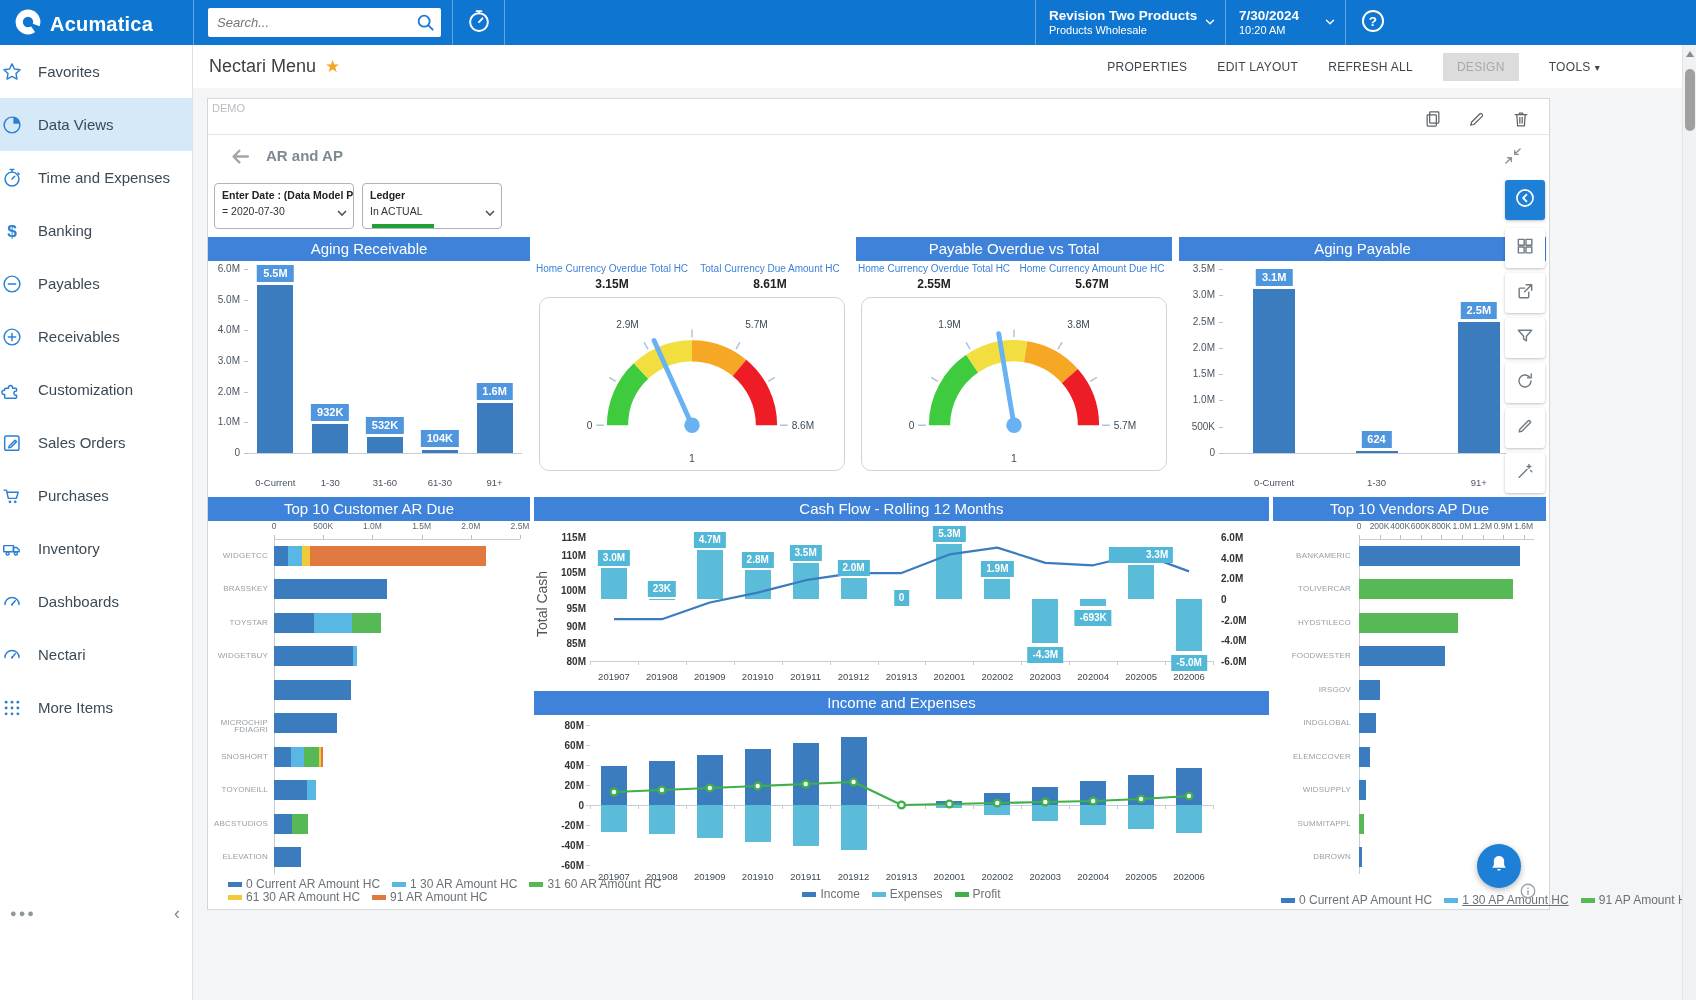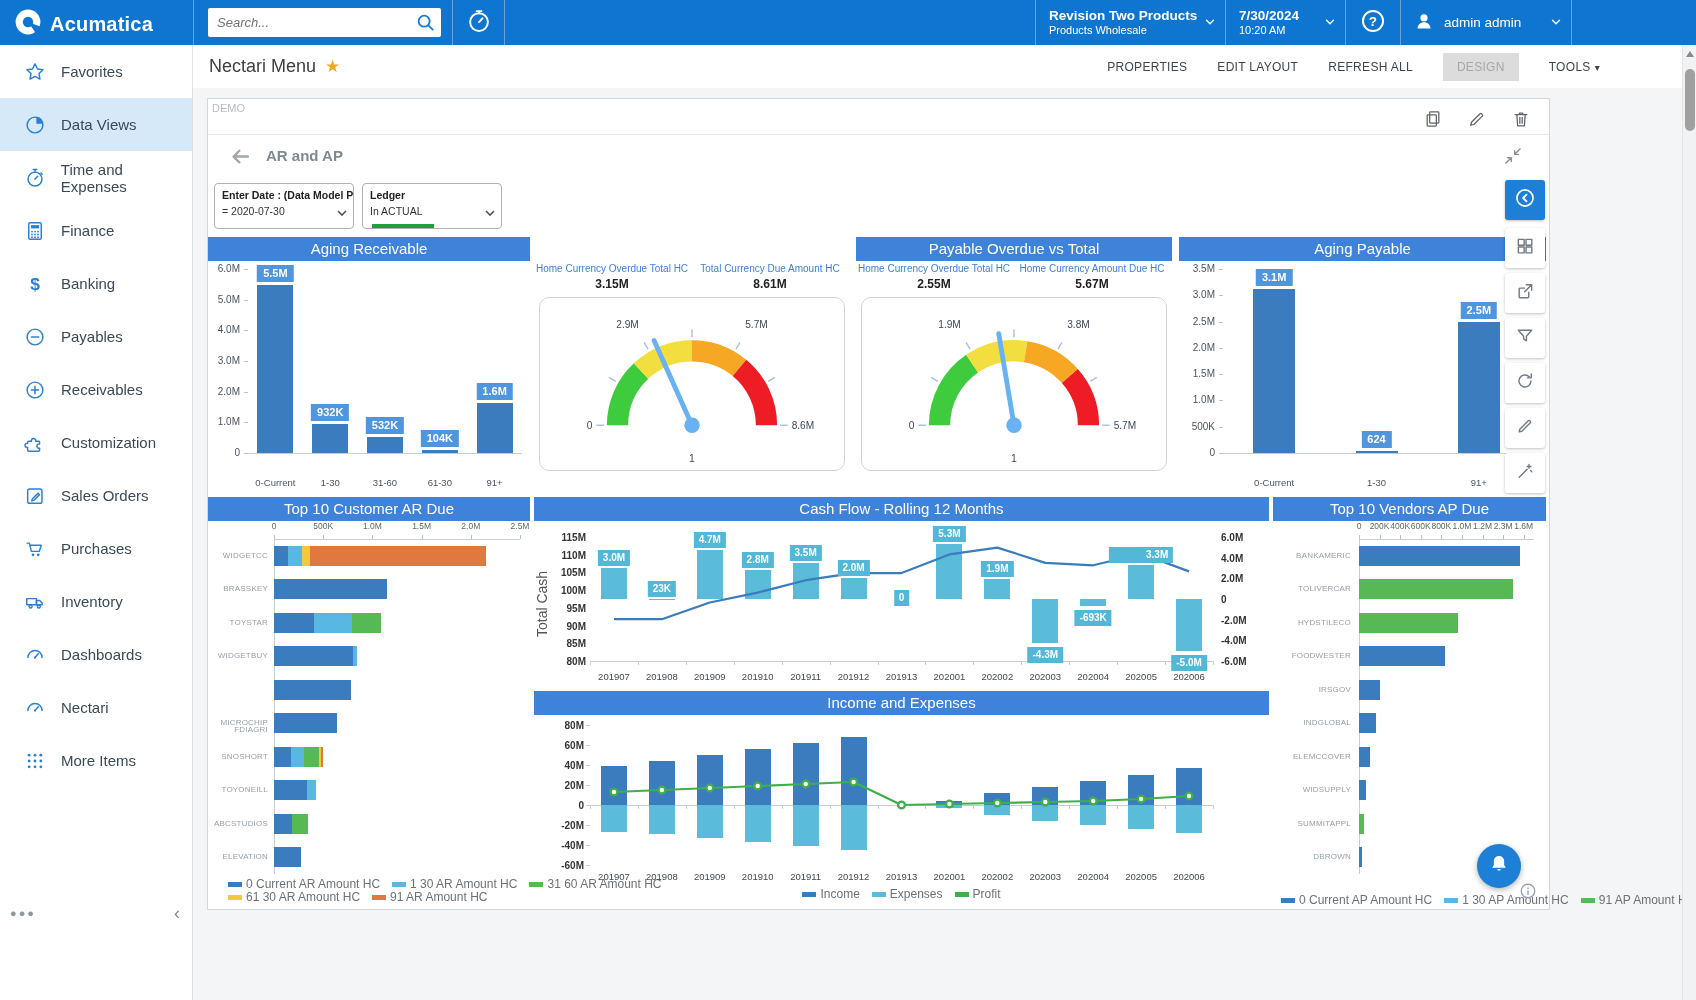--- a/index.html
+++ b/index.html
@@ -17,21 +17,21 @@
   .tb-cell{height:45px;border-left:1px solid rgba(255,255,255,.35);display:flex;align-items:center;cursor:pointer;position:relative}
   .tb-company{width:190px;padding-left:13px}
   .tb-date{width:120px;padding-left:13px}
   .tb-help{width:55px;justify-content:center}
   .tb-user{width:172px;padding-left:12px;border-right:1px solid rgba(255,255,255,.35)}
   .tb-2line .l1{font-size:13.5px;font-weight:bold;line-height:16px}
   .tb-2line .l2{font-size:11px;line-height:13px}
   .tb-chev{position:absolute;right:8px;top:15px}
   
   .sidebar{position:absolute;left:0;top:45px;width:193px;height:955px;background:#fff;border-right:1px solid #dde1e4;z-index:10}
-  .sb-item{height:53px;display:flex;align-items:center;padding-left:23px;cursor:pointer}
+  .sb-item{height:53px;display:flex;align-items:center;cursor:pointer}
   .sb-item.active{background:#d5e9f8}
   .sb-ico{width:24px;height:24px;display:flex;align-items:center;justify-content:center}
   .sb-label{margin-left:14px;font-size:15px;color:#3b4a56}
   .sb-footer{position:absolute;top:858px;left:0;width:100%;height:26px}
   .sb-dots{position:absolute;left:10px;top:4px;font-size:11px;letter-spacing:2px;color:#8e979e;cursor:pointer}
   .sb-collapse{position:absolute;right:12px;top:0;font-size:18px;color:#7f8a92;cursor:pointer}
   
   .page-head{position:absolute;left:193px;top:45px;right:14px;height:43px;background:#fff;z-index:5}
   .page-title{position:absolute;left:16px;top:0;height:43px;display:flex;align-items:center;font-size:18px;color:#3f3f3f}
   .fav-star{margin-left:9px;color:#f0a822;font-size:17px;cursor:pointer}
@@ -171,32 +171,20 @@
           </svg></span>
     </div>
     <div class="tb-cell tb-help">
       <span>
         <svg width="26" height="26" viewBox="0 0 24 24">
             <circle class="icw" cx="12" cy="12" r="9.3"></circle>
             <text x="12" y="16.4" text-anchor="middle" font-size="12.5" font-weight="bold" fill="#fff" font-family="Liberation Sans, sans-serif">?</text>
           </svg>
       </span>
     </div>
-    <div class="tb-cell tb-user">
-      <span style="margin-right:9px">
-        <svg width="22" height="22" viewBox="0 0 24 24">
-            <circle fill="#fff" cx="12" cy="8.6" r="3.9"></circle>
-            <path fill="#fff" d="M4.8 20.2c.6-4.4 3.6-6.8 7.2-6.8s6.6 2.4 7.2 6.8z"></path>
-          </svg>
-      </span>
-      <span style="font-size:13.5px">admin admin</span>
-      <span class="tb-chev"><svg width="14" height="14" viewBox="0 0 24 24">
-            <path d="M6 9l6 6 6-6" fill="none" stroke="#fff" stroke-width="2.4" stroke-linecap="round" stroke-linejoin="round"></path>
-          </svg></span>
-    </div>
   </div>
 </header>
 
 <nav class="sidebar">
   <div id="sb-list">
       <div class="sb-item">
         <span class="sb-ico">
           <svg width="22" height="22" viewBox="0 0 24 24">
             <path class="icl" d="M12 3.2l2.7 5.5 6.1.8-4.4 4.2 1 6-5.4-2.9-5.4 2.9 1-6-4.4-4.2 6.1-.8z"></path>
           </svg>
@@ -213,40 +201,20 @@
         <span class="sb-label">Data Views</span>
       </div>
       <div class="sb-item">
         <span class="sb-ico">
           <svg width="22" height="22" viewBox="0 0 24 24">
             <circle class="icl" cx="12" cy="13.2" r="7.6"></circle>
             <path class="icl" d="M12 13.2l3-3.2M10 2.8h4M12 2.8v2.9M18.5 6.5l1.3 1.3"></path>
           </svg>
         </span>
         <span class="sb-label">Time and Expenses</span>
-      </div>
-      <div class="sb-item">
-        <span class="sb-ico">
-          <svg width="22" height="22" viewBox="0 0 24 24">
-            <rect class="icl" x="5.2" y="3" width="13.6" height="18" rx="1.5"></rect>
-            <rect class="icf" x="7.6" y="5.6" width="8.8" height="3.6"></rect>
-            <g class="icf">
-              <circle cx="8.7" cy="12.6" r="1"></circle>
-              <circle cx="12" cy="12.6" r="1"></circle>
-              <circle cx="15.3" cy="12.6" r="1"></circle>
-              <circle cx="8.7" cy="15.8" r="1"></circle>
-              <circle cx="12" cy="15.8" r="1"></circle>
-              <circle cx="15.3" cy="15.8" r="1"></circle>
-              <circle cx="8.7" cy="18.8" r="1"></circle>
-              <circle cx="12" cy="18.8" r="1"></circle>
-              <circle cx="15.3" cy="18.8" r="1"></circle>
-            </g>
-          </svg>
-        </span>
-        <span class="sb-label">Finance</span>
       </div>
       <div class="sb-item">
         <span class="sb-ico">
           <svg width="22" height="22" viewBox="0 0 24 24">
             <text x="12" y="18.5" text-anchor="middle" font-size="19" font-weight="bold" fill="#2b80d2" font-family="Liberation Sans, sans-serif">$</text>
           </svg>
         </span>
         <span class="sb-label">Banking</span>
       </div>
       <div class="sb-item">
@@ -817,21 +785,21 @@
           <div class="htick-label" style="position: absolute; left: 109.176px; top: 0px; width: 36px;">400K</div>
           <div style="position: absolute; left: 127.176px; top: 14px; width: 1px; height: 4px; background: rgb(185, 194, 201);"></div>
           <div class="htick-label" style="position: absolute; left: 129.765px; top: 0px; width: 36px;">600K</div>
           <div style="position: absolute; left: 147.765px; top: 14px; width: 1px; height: 4px; background: rgb(185, 194, 201);"></div>
           <div class="htick-label" style="position: absolute; left: 150.353px; top: 0px; width: 36px;">800K</div>
           <div style="position: absolute; left: 168.353px; top: 14px; width: 1px; height: 4px; background: rgb(185, 194, 201);"></div>
           <div class="htick-label" style="position: absolute; left: 170.941px; top: 0px; width: 36px;">1.0M</div>
           <div style="position: absolute; left: 188.941px; top: 14px; width: 1px; height: 4px; background: rgb(185, 194, 201);"></div>
           <div class="htick-label" style="position: absolute; left: 191.529px; top: 0px; width: 36px;">1.2M</div>
           <div style="position: absolute; left: 209.529px; top: 14px; width: 1px; height: 4px; background: rgb(185, 194, 201);"></div>
-          <div class="htick-label" style="position: absolute; left: 212.118px; top: 0px; width: 36px;">2.3M</div>
+          <div class="htick-label" style="position: absolute; left: 212.118px; top: 0px; width: 36px;">0.9M</div>
           <div style="position: absolute; left: 230.118px; top: 14px; width: 1px; height: 4px; background: rgb(185, 194, 201);"></div>
           <div class="htick-label" style="position: absolute; left: 232.706px; top: 0px; width: 36px;">1.6M</div>
           <div style="position: absolute; left: 250.706px; top: 14px; width: 1px; height: 4px; background: rgb(185, 194, 201);"></div>
           <div class="hrow-label" style="position: absolute; left: 0px; top: 29.75px; width: 78px;">BANKAMERIC</div>
           <div class="hbar" style="position: absolute; left: 86px; top: 24.75px; width: 160.588px; height: 20px; background: rgb(58, 124, 190);"></div>
           <div class="hrow-label" style="position: absolute; left: 0px; top: 63.25px; width: 78px;">TOLIVERCAR</div>
           <div class="hbar" style="position: absolute; left: 86px; top: 58.25px; width: 154.412px; height: 20px; background: rgb(87, 185, 86);"></div>
           <div class="hrow-label" style="position: absolute; left: 0px; top: 96.75px; width: 78px;">HYDSTILECO</div>
           <div class="hbar" style="position: absolute; left: 86px; top: 91.75px; width: 98.8235px; height: 20px; background: rgb(87, 185, 86);"></div>
           <div class="hrow-label" style="position: absolute; left: 0px; top: 130.25px; width: 78px;">FOODWESTER</div>
@@ -848,21 +816,21 @@
           <div class="hbar" style="position: absolute; left: 86px; top: 292.75px; width: 5.14706px; height: 20px; background: rgb(87, 185, 86);"></div>
           <div class="hrow-label" style="position: absolute; left: 0px; top: 331.25px; width: 78px;">DBROWN</div>
           <div class="hbar" style="position: absolute; left: 86px; top: 326.25px; width: 3.08824px; height: 20px; background: rgb(58, 124, 190);"></div>
           <div class="legend-row" style="position: absolute; top: 372px; left: 8px; display: flex;">
             <div class="legend-item" style="position: static;">
               <div class="legend-swatch" style="position: static; background: rgb(58, 124, 190);"></div>
               <div class="legend-label" style="position: static;">0 Current AP Amount HC</div>
             </div>
             <div class="legend-item" style="position: static;">
               <div class="legend-swatch" style="position: static; background: rgb(88, 183, 227);"></div>
-              <div class="legend-label" style="position: static;">1 30 AP Amount HC</div>
+              <div class="legend-label" style="position: static; text-decoration: underline;">1 30 AP Amount HC</div>
             </div>
             <div class="legend-item" style="position: static;">
               <div class="legend-swatch" style="position: static; background: rgb(87, 185, 86);"></div>
               <div class="legend-label" style="position: static;">91  AP Amount HC</div>
             </div>
           </div>
         </div>
     </div>
   </div>
 

